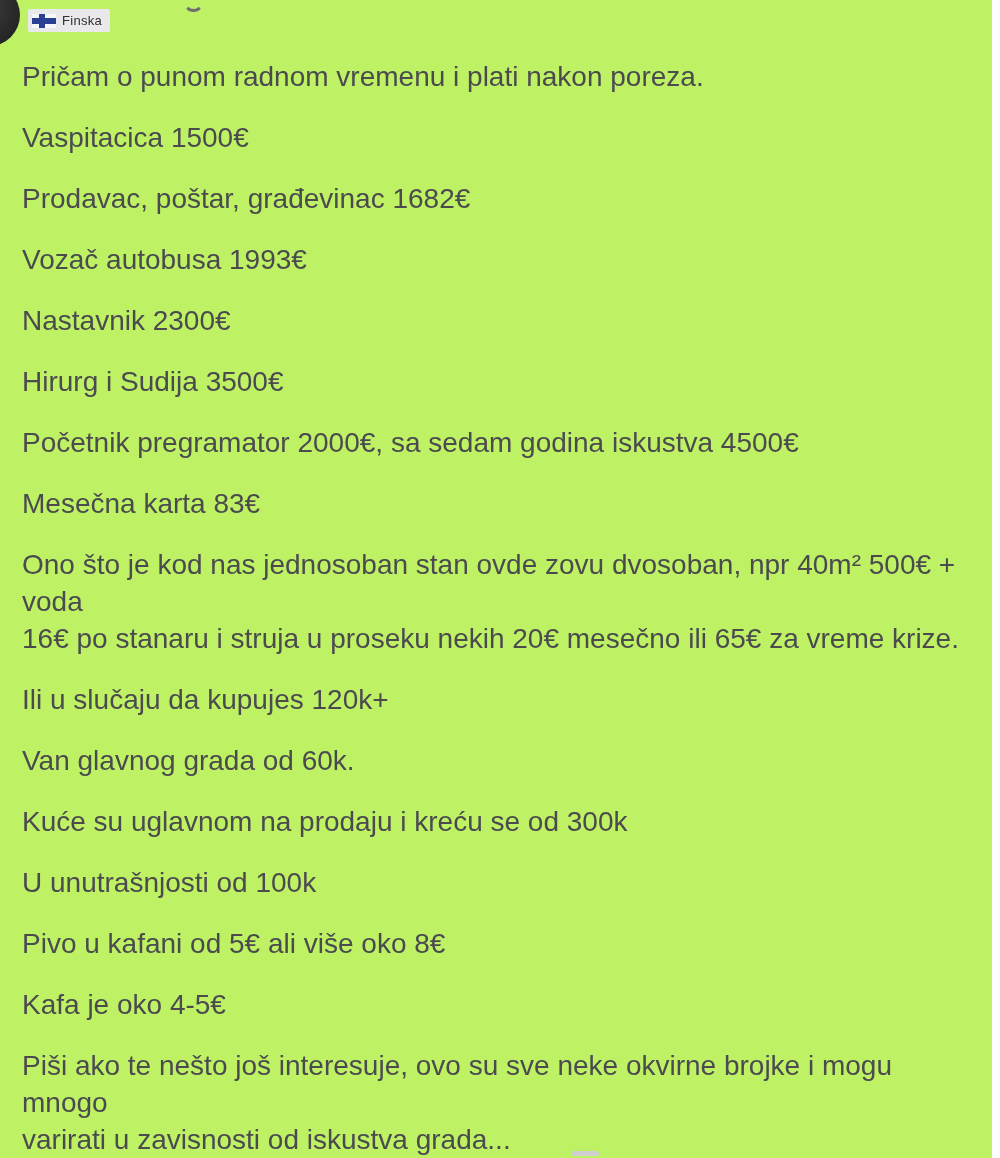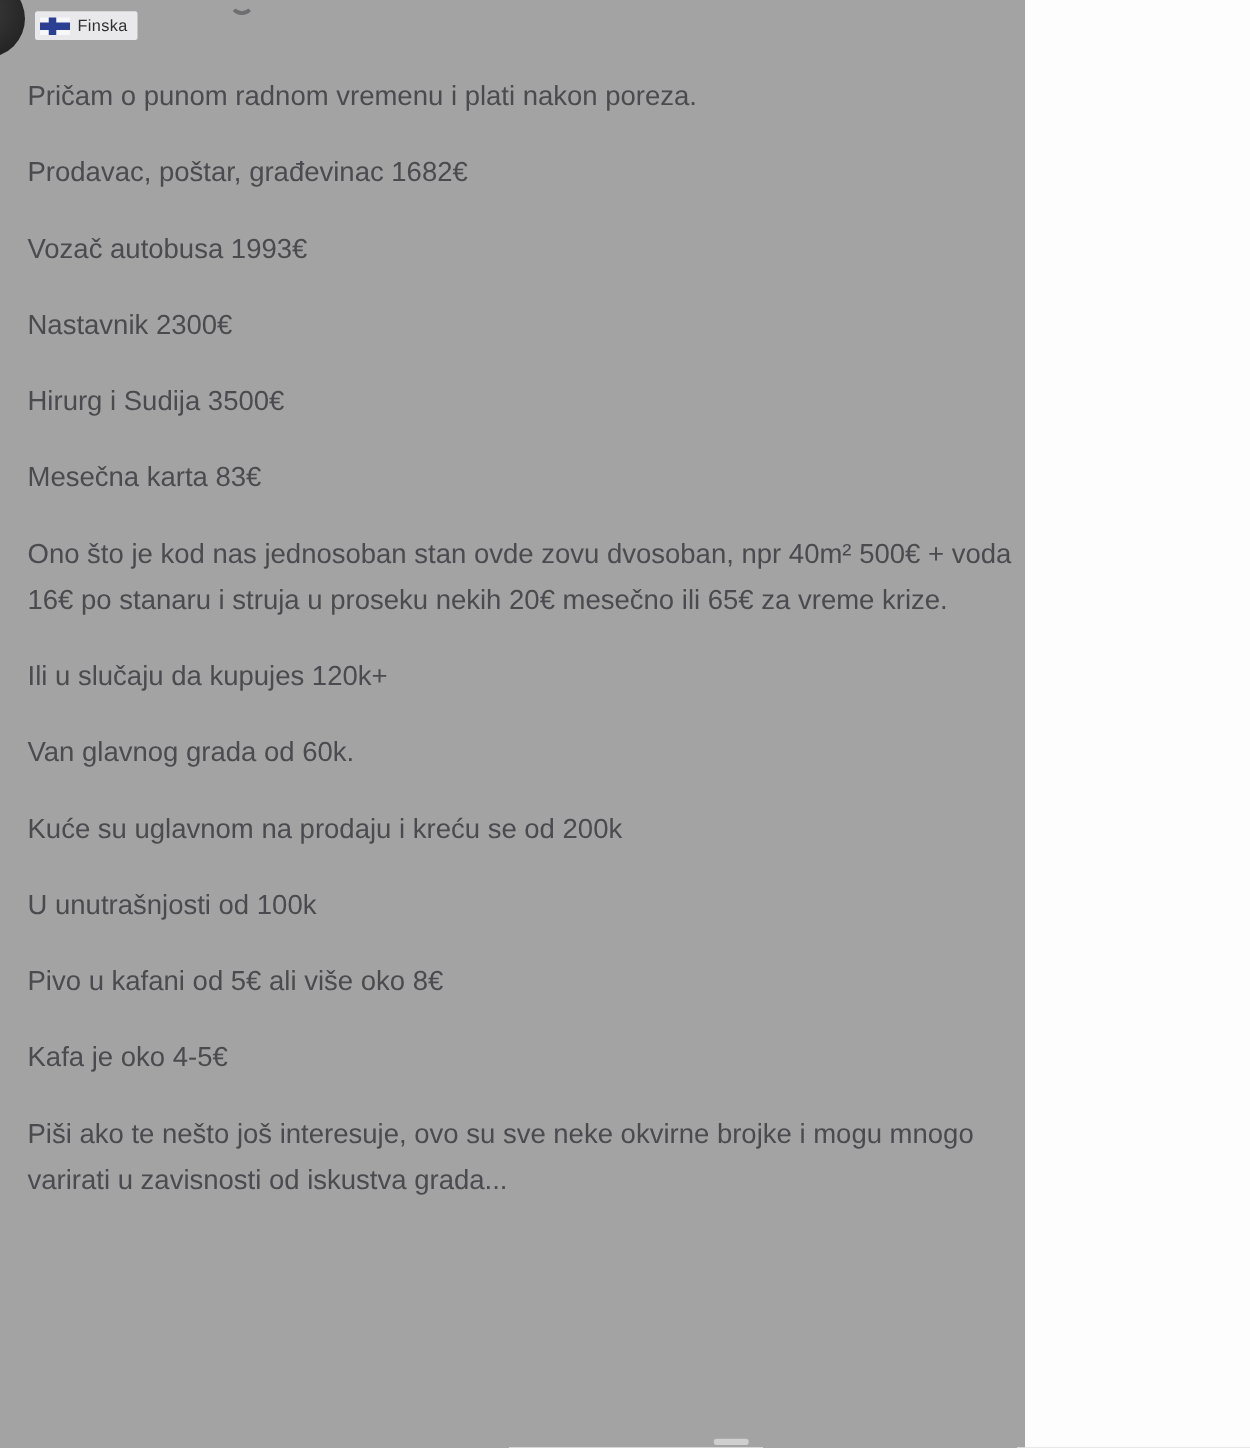--- a/index.html
+++ b/index.html
@@ -3,24 +3,24 @@
 <meta charset="utf-8">
 <style>
   html, body {
     margin: 0;
     padding: 0;
     background: #fdfdfd;
     font-family: "Liberation Sans", sans-serif;
   }
   .page {
     position: relative;
-    width: 820px;
+    width: 992px;
     height: 1158px;
     overflow: hidden;
-    background: #a3a3a3;
+    background: #bef264;
   }
   
   .avatar {
     position: absolute;
     left: -42px;
     top: -16px;
     width: 62px;
     height: 62px;
     border-radius: 50%;
     background: radial-gradient(circle at 42% 38%, #3d3d3d 0%, #262626 70%, #1c1c1c 100%);
@@ -90,21 +90,21 @@
   }
   
   .content {
     position: absolute;
     left: 22px;
     top: 58px;
     width: 962px;
   }
   .content p {
     margin: 0 0 24px 0;
-    font-size: 22px;
+    font-size: 28px;
     line-height: 37px;
     color: #4b4b4f;
     white-space: pre-line;
   }
 </style>
 </head>
 <body>
 
 <div class="page">
 
@@ -115,30 +115,32 @@
   <div class="flair">
     <span class="flag">
       <span class="bar-h"></span>
       <span class="bar-v"></span>
     </span>
     <span class="flair-label">Finska</span>
   </div>
 
   <div class="content">
     <p>Pričam o punom radnom vremenu i plati nakon poreza.</p>
+    <p>Vaspitacica 1500€</p>
     <p>Prodavac, poštar, građevinac 1682€</p>
     <p>Vozač autobusa 1993€</p>
     <p>Nastavnik 2300€</p>
     <p>Hirurg i Sudija 3500€</p>
+    <p>Početnik pregramator 2000€, sa sedam godina iskustva 4500€</p>
     <p>Mesečna karta 83€</p>
     <p>Ono što je kod nas jednosoban stan ovde zovu dvosoban, npr 40m² 500€ + voda
 16€ po stanaru i struja u proseku nekih 20€ mesečno ili 65€ za vreme krize.</p>
     <p>Ili u slučaju da kupujes 120k+</p>
     <p>Van glavnog grada od 60k.</p>
-    <p>Kuće su uglavnom na prodaju i kreću se od 200k</p>
+    <p>Kuće su uglavnom na prodaju i kreću se od 300k</p>
     <p>U unutrašnjosti od 100k</p>
     <p>Pivo u kafani od 5€ ali više oko 8€</p>
     <p>Kafa je oko 4-5€</p>
     <p>Piši ako te nešto još interesuje, ovo su sve neke okvirne brojke i mogu mnogo
 varirati u zavisnosti od iskustva grada...</p>
   </div>
 
   <div class="remnant-bottom"></div>
 
 </div>

